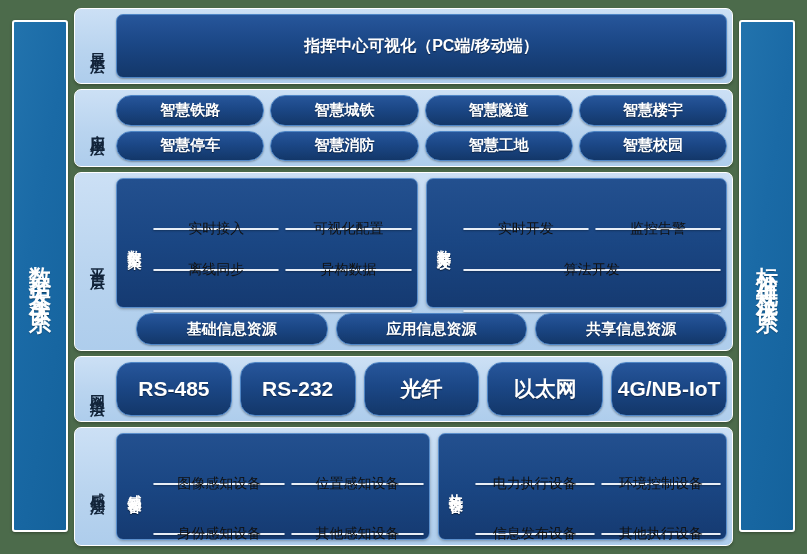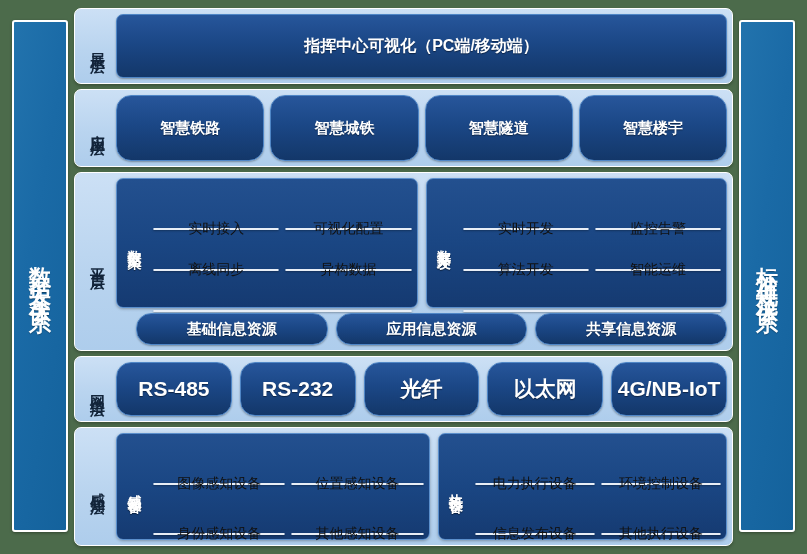--- a/index.html
+++ b/index.html
@@ -269,20 +269,26 @@
       <div class="layer-label">
         <span>应用层</span>
       </div>
       <div class="layer-body">
         <div class="app-row">
           <div class="navy">智慧铁路</div>
           <div class="navy">智慧城铁</div>
           <div class="navy">智慧隧道</div>
           <div class="navy">智慧楼宇</div>
         </div>
+        <div class="app-row">
+          <div class="navy">智慧停车</div>
+          <div class="navy">智慧消防</div>
+          <div class="navy">智慧工地</div>
+          <div class="navy">智慧校园</div>
+        </div>
       </div>
     </div>
 
     <div class="layer layer-platform">
       <div class="layer-label">
         <span>平台层</span>
       </div>
       <div class="layer-body">
 
         <div class="platform-top">
@@ -310,21 +316,20 @@
             <div class="group-title">
               <span>数据开发</span>
             </div>
             <div class="group-grid">
               <div class="grid-row">
                 <div class="white">实时开发</div>
                 <div class="white">监控告警</div>
               </div>
               <div class="grid-row">
                 <div class="white">算法开发</div>
-                <div class="white">智能运维</div>
               </div>
               <div class="grid-row">
                 <div class="white wide dots">……</div>
               </div>
             </div>
           </div>
 
         </div>
 
         <div class="platform-bottom">

